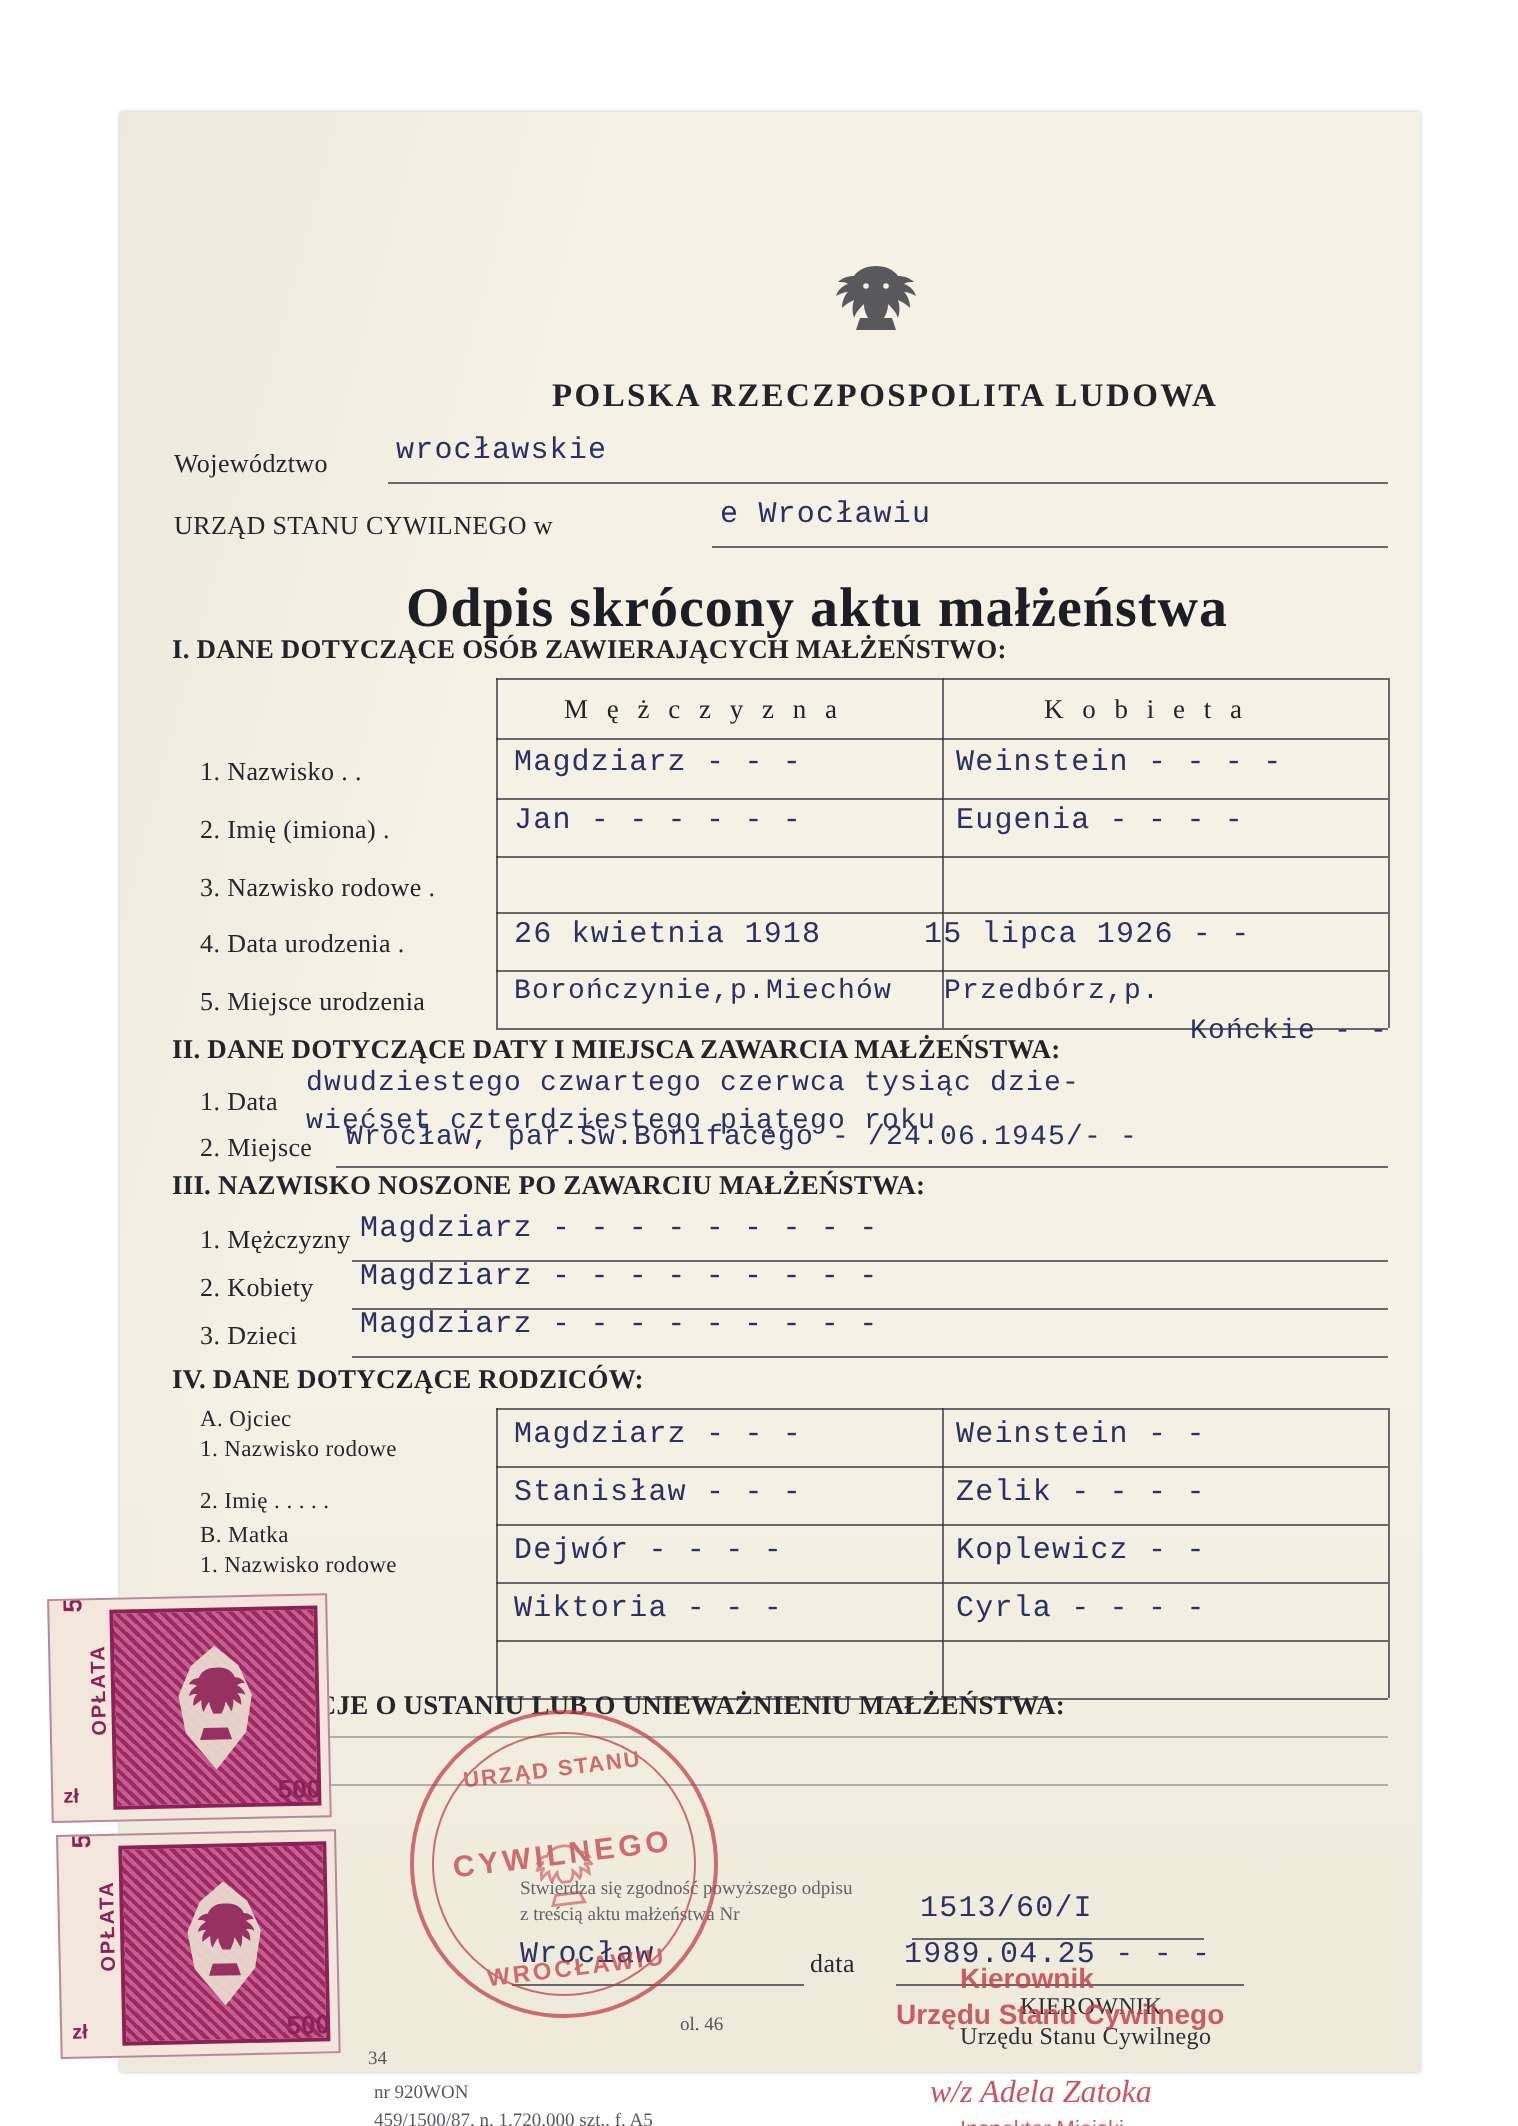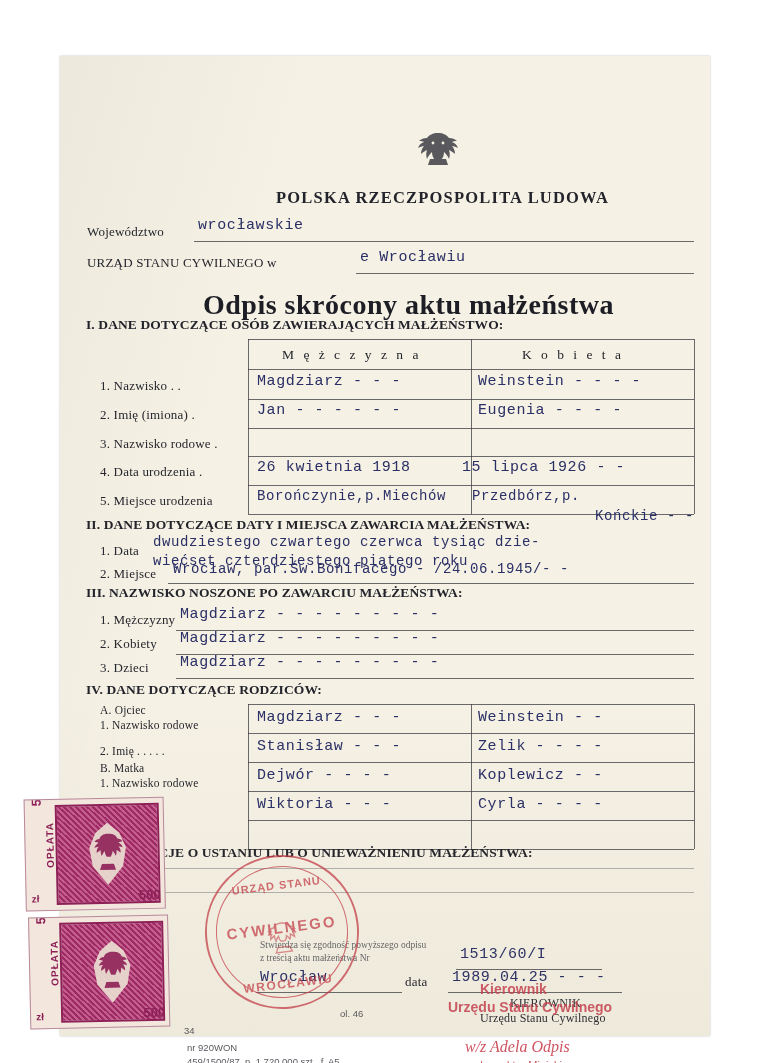--- a/index.html
+++ b/index.html
@@ -256,21 +256,21 @@
     color: #c9404f;
     font-family: "Liberation Serif", serif;
     font-style: italic;
     white-space: nowrap;
     opacity: 0.9;
   }
   
   .footer {
     position: absolute;
     color: #3b3b43;
-    font-family: Liberation Sans, sans-serif;
+    font-family: Liberation Serif, serif;
     font-size: 9.5px;
     white-space: nowrap;
     opacity: 0.85;
   }
   .faint {
     position: absolute;
     color: #4a4a52;
     font-family: "Liberation Serif", serif;
     font-size: 9.5px;
     white-space: nowrap;
@@ -404,21 +404,21 @@
     <div class="pr lbl" style="left:345px; top:918px;">data</div>
     <div class="tw t15" style="left:392px; top:913px;">1989.04.25 - - -</div>
     <div class="rule" style="left:196px; top:936px; width:146px;"></div>
     <div class="rule" style="left:388px; top:936px; width:174px;"></div>
 
     <div class="pr" style="left:450px; top:940px; font-size:12px;">KIEROWNIK</div>
     <div class="pr" style="left:420px; top:955px; font-size:12px;">Urzędu Stanu Cywilnego</div>
 
     <div class="redstamp" style="left:420px; top:925px; font-size:14px; font-weight:700;">Kierownik</div>
     <div class="redstamp" style="left:388px; top:943px; font-size:14px; font-weight:700;">Urzędu Stanu Cywilnego</div>
-    <div class="redscript" style="left:405px; top:982px; font-size:16px;">w/z Adela Odpis</div>
+    <div class="redscript" style="left:405px; top:982px; font-size:16px;">w/z Adela Zatoka</div>
     <div class="redstamp" style="left:420px; top:1003px; font-size:11px;">Inspektor Miejski</div>
 
     <div class="footer" style="left:124px; top:969px;">34</div>
     <div class="footer" style="left:280px; top:952px;">ol. 46</div>
     <div class="footer" style="left:127px; top:986px;">nr 920WON</div>
     <div class="footer" style="left:127px; top:1000px;">459/1500/87, n. 1.720.000 szt., f. A5</div>
 
   </div>
 
   <div class="stampblock">

